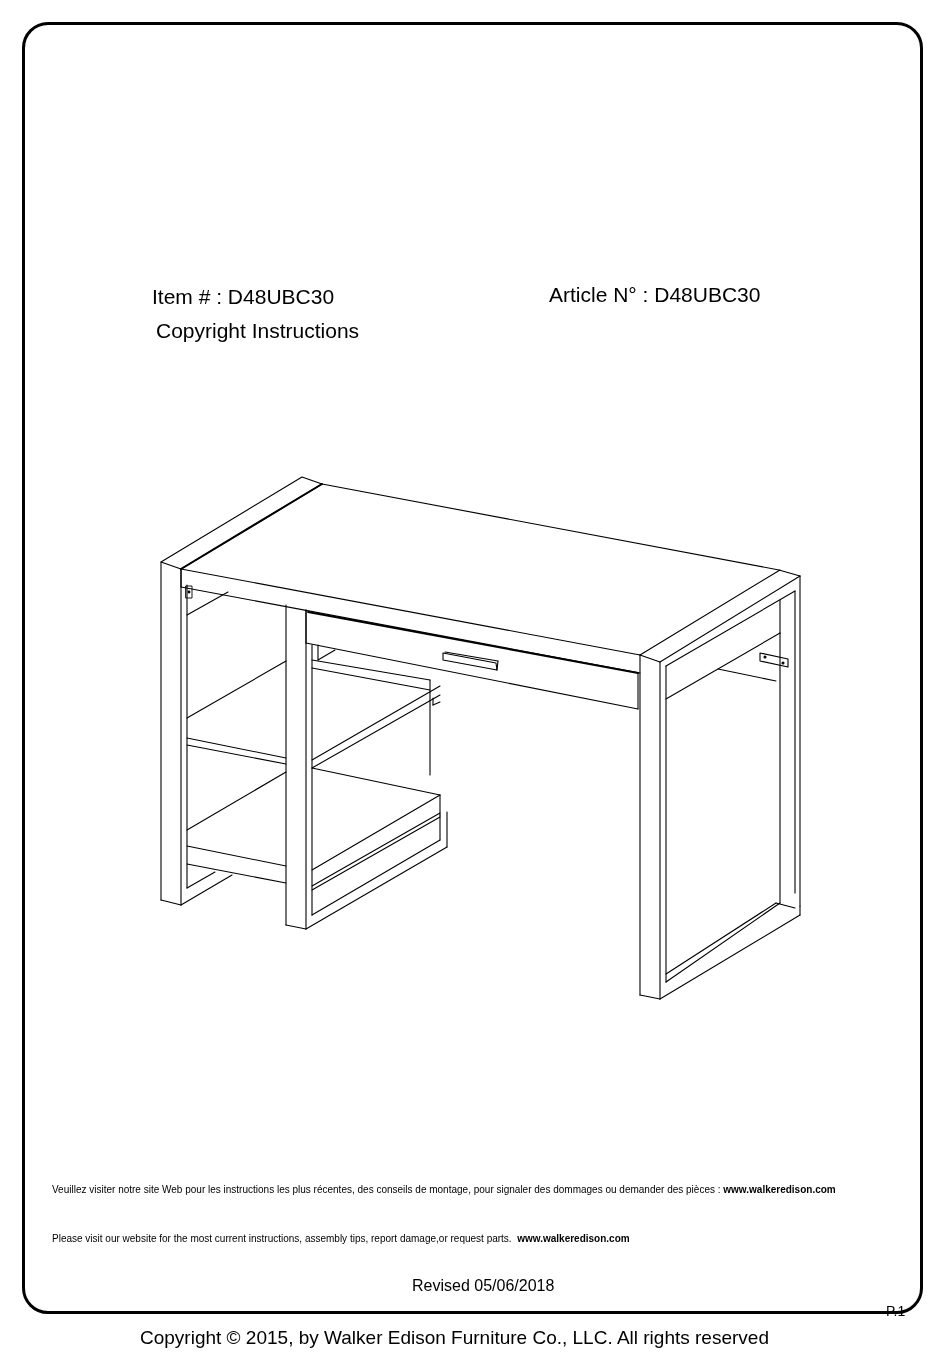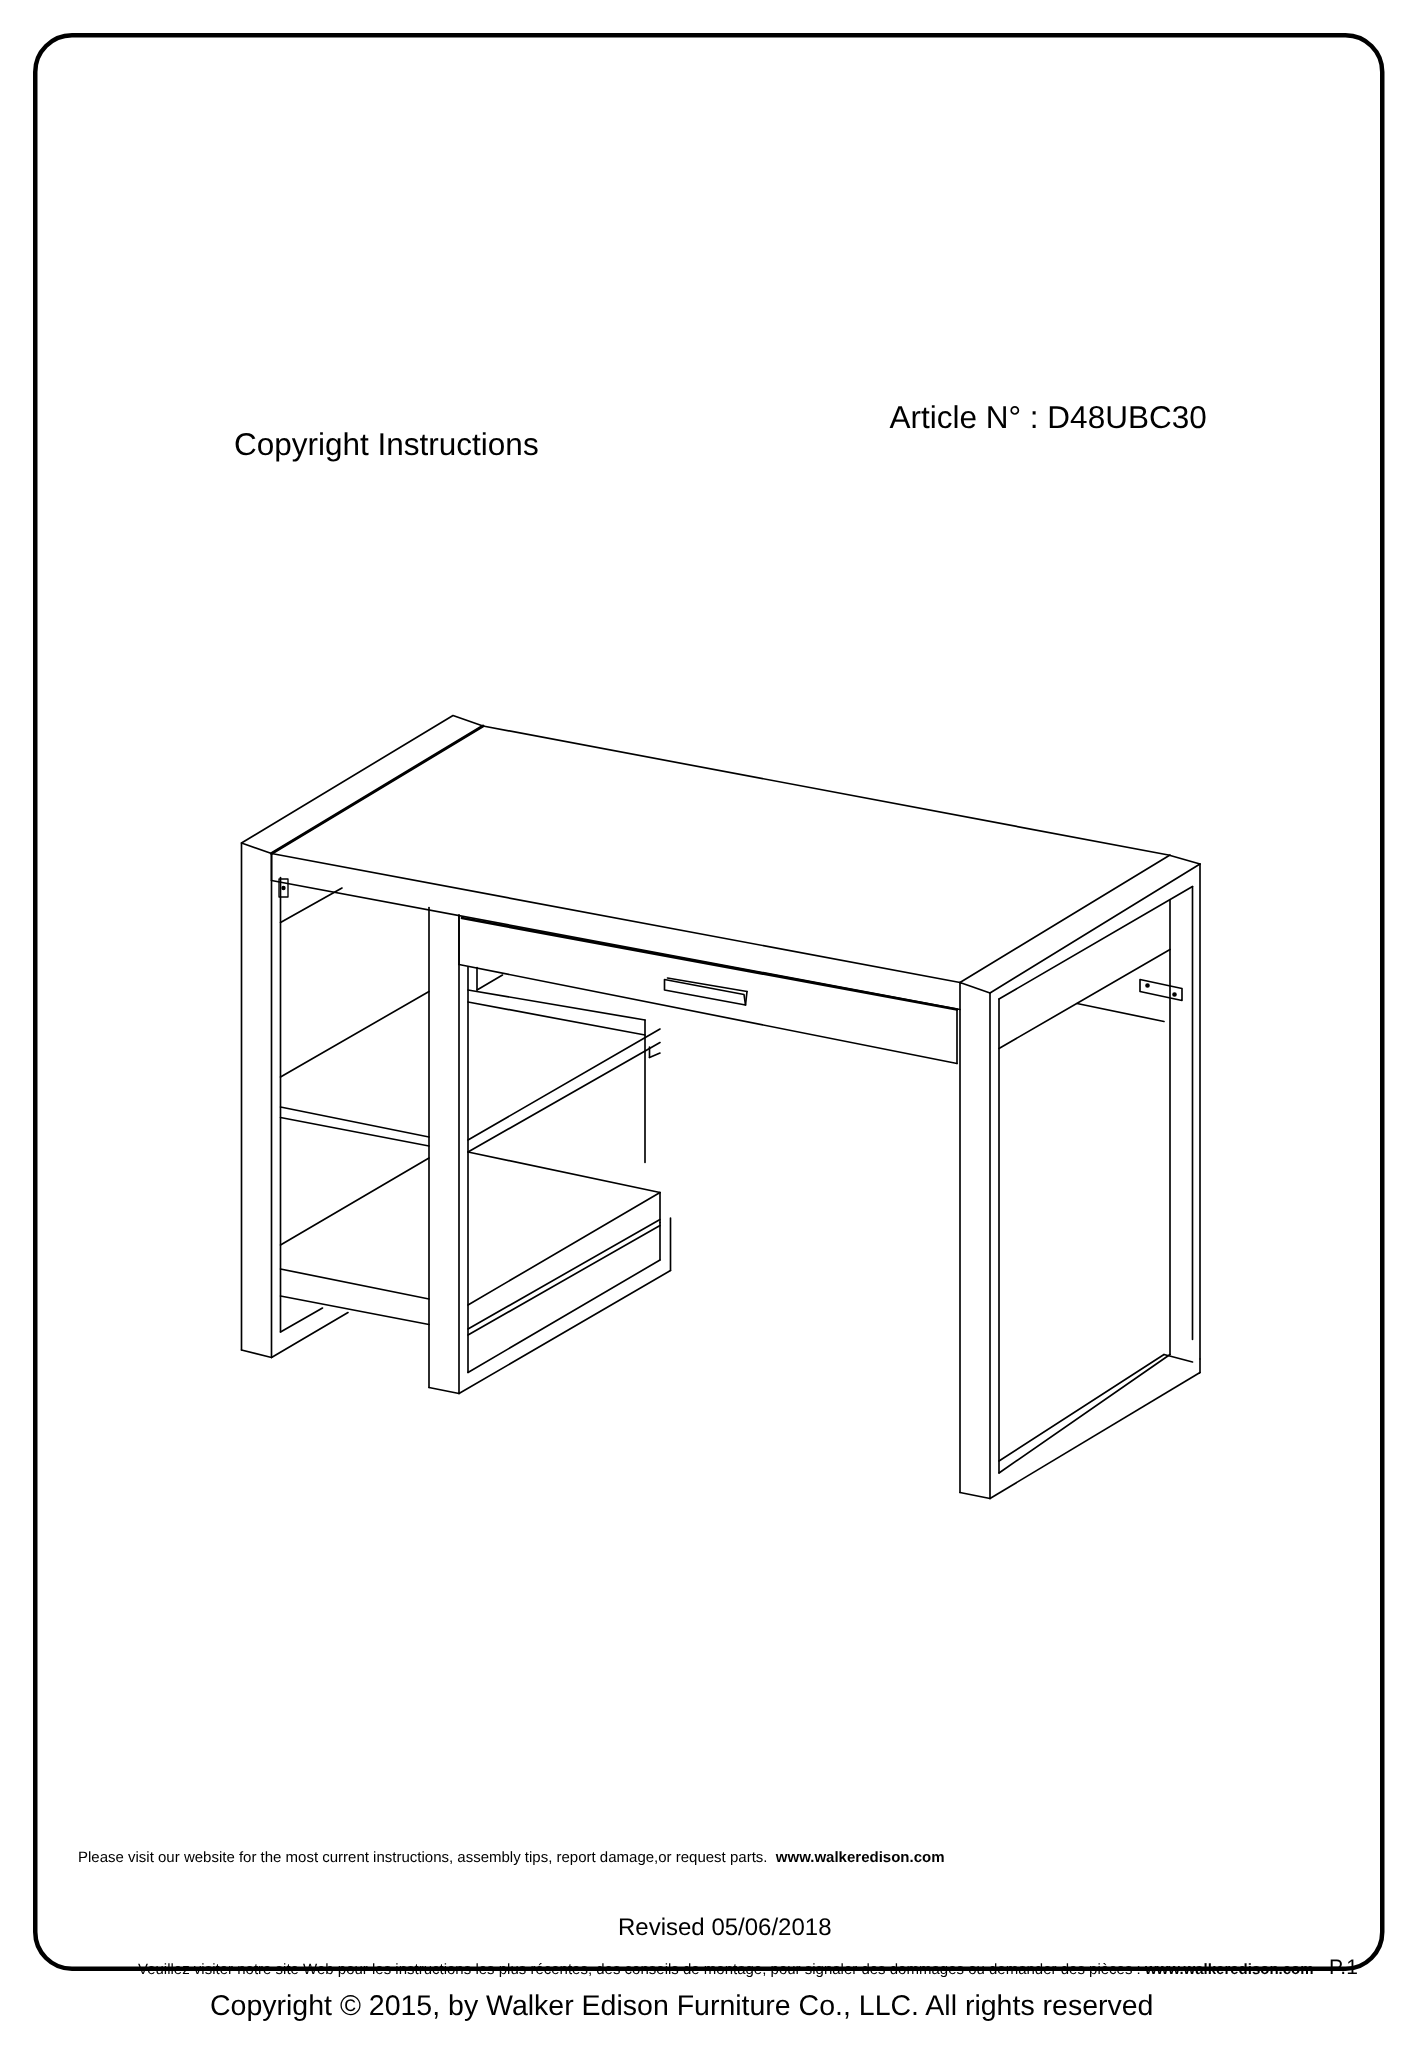--- a/index.html
+++ b/index.html
@@ -1,36 +1,37 @@
 <!DOCTYPE html>
 <html><head>
 <meta charset="utf-8">
 <style>
   html, body { margin: 0; padding: 0; background: #ffffff; }
   body { width: 950px; height: 1371px; position: relative; overflow: hidden; font-family: "Liberation Sans", sans-serif; color: #000; }
   .frame { position: absolute; left: 22px; top: 22px; width: 901px; height: 1292px; border: 3px solid #000; border-radius: 26px; box-sizing: border-box; }
   .title-block { position: absolute; font-family: "Liberation Sans", sans-serif; font-size: 21px; line-height: 34px; color: #000; }
   .title-left { left: 152px; top: 280px; }
-  .title-right { left: 549px; top: 262px; margin-left: 44px; }
+  .title-right { left: 549px; top: 278px; }
   .title-block .line2-left { padding-left: 4px; }
   .drawing { position: absolute; left: 0; top: 0; width: 950px; height: 1371px; }
   .notice { position: absolute; left: 52px; font-size: 10px; white-space: nowrap; color: #000; }
   .notice b { font-weight: bold; }
   .notice-en { top: 1233px; }
-  .notice-fr { top: 1308px; margin-left: 40px; }
+  .notice-fr { top: 1184px; }
   .revised { position: absolute; left: 412px; top: 1277px; font-size: 16px; white-space: nowrap; }
   .copyright { position: absolute; left: 140px; top: 1327px; font-size: 19px; white-space: nowrap; }
   .page-num { position: absolute; left: 886px; top: 1303px; font-size: 14px; white-space: nowrap; }
 </style>
 </head>
 <body>
 
 <div class="frame"></div>
 
 <div class="title-block title-left">
+  <div>Item # : D48UBC30</div>
   <div class="line2-left">Copyright  Instructions</div>
 </div>
 
 <div class="title-block title-right">
   <div>Article N° : D48UBC30</div>
 </div>
 
 <svg class="drawing" viewBox="0 0 950 1371" xmlns="http://www.w3.org/2000/svg" fill="none" stroke="#000" stroke-width="1.1" stroke-linejoin="round" stroke-linecap="round">
 
   <g>

